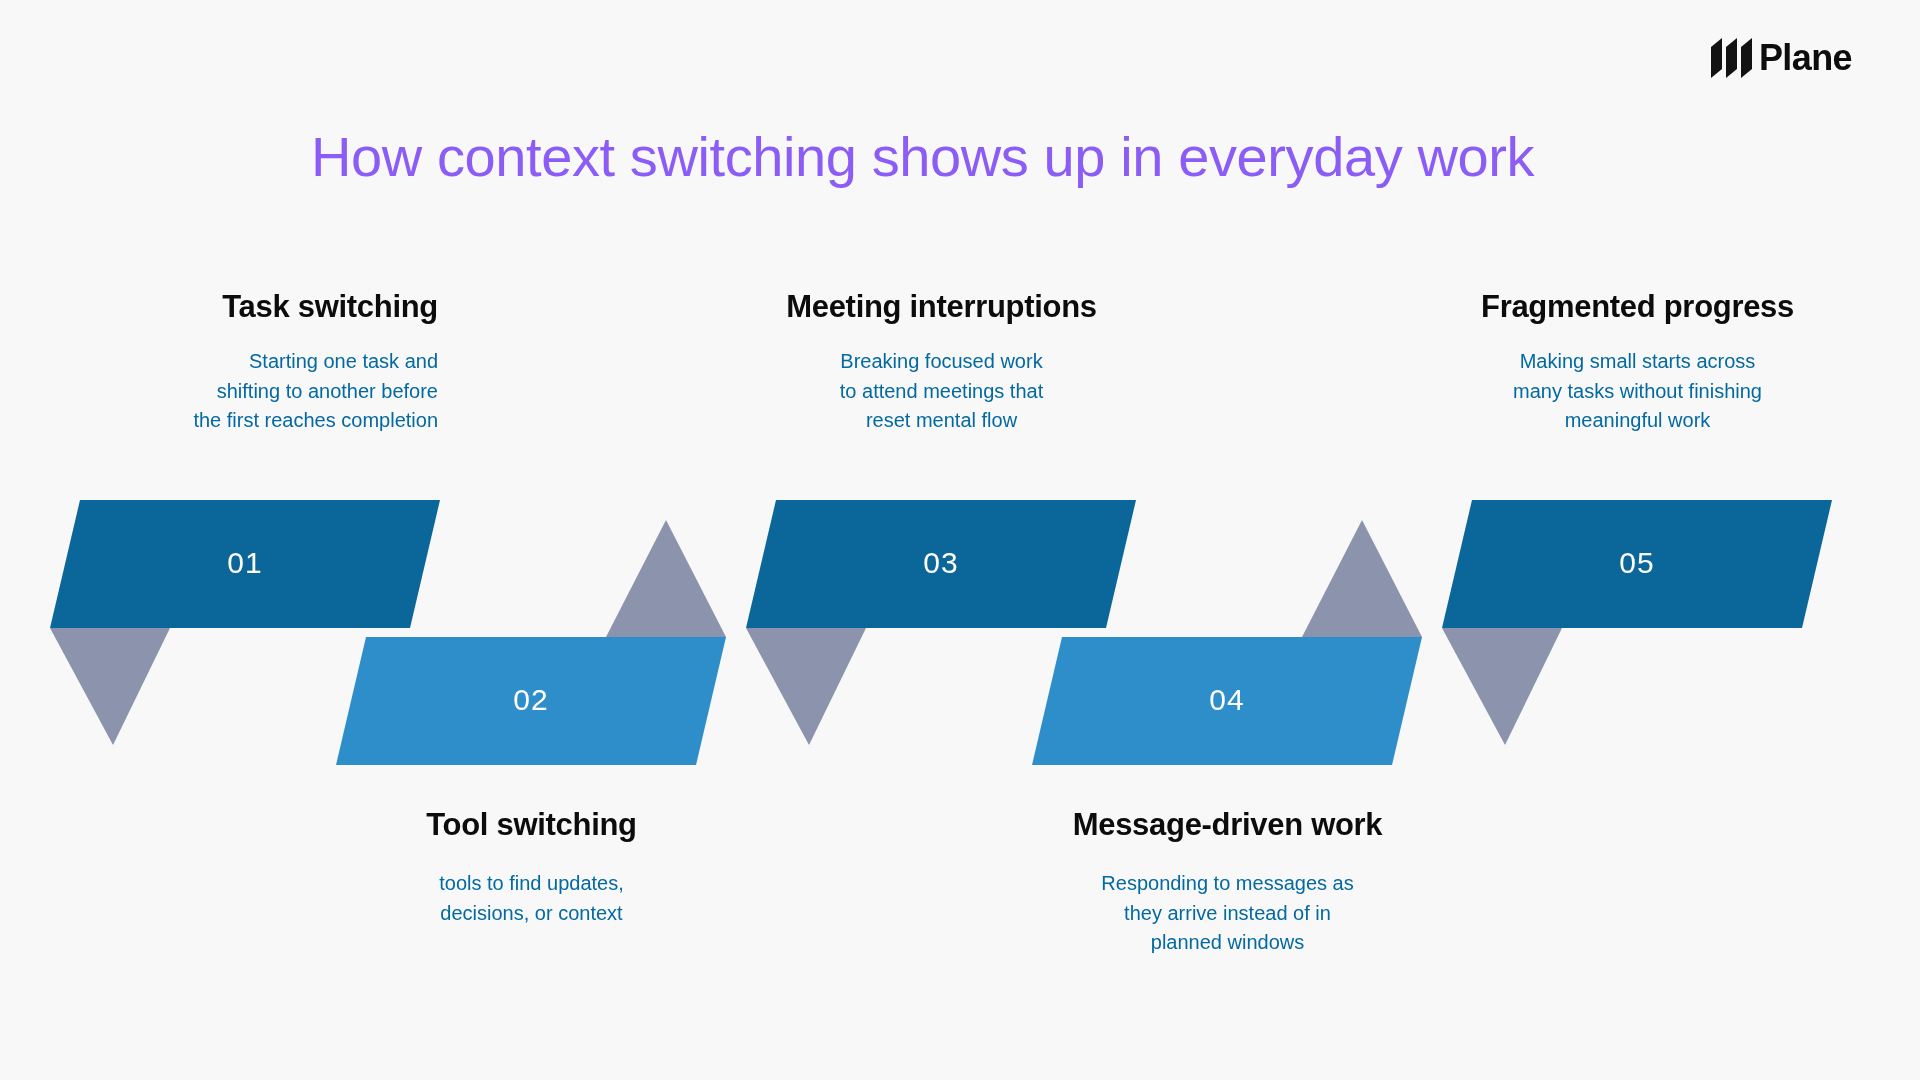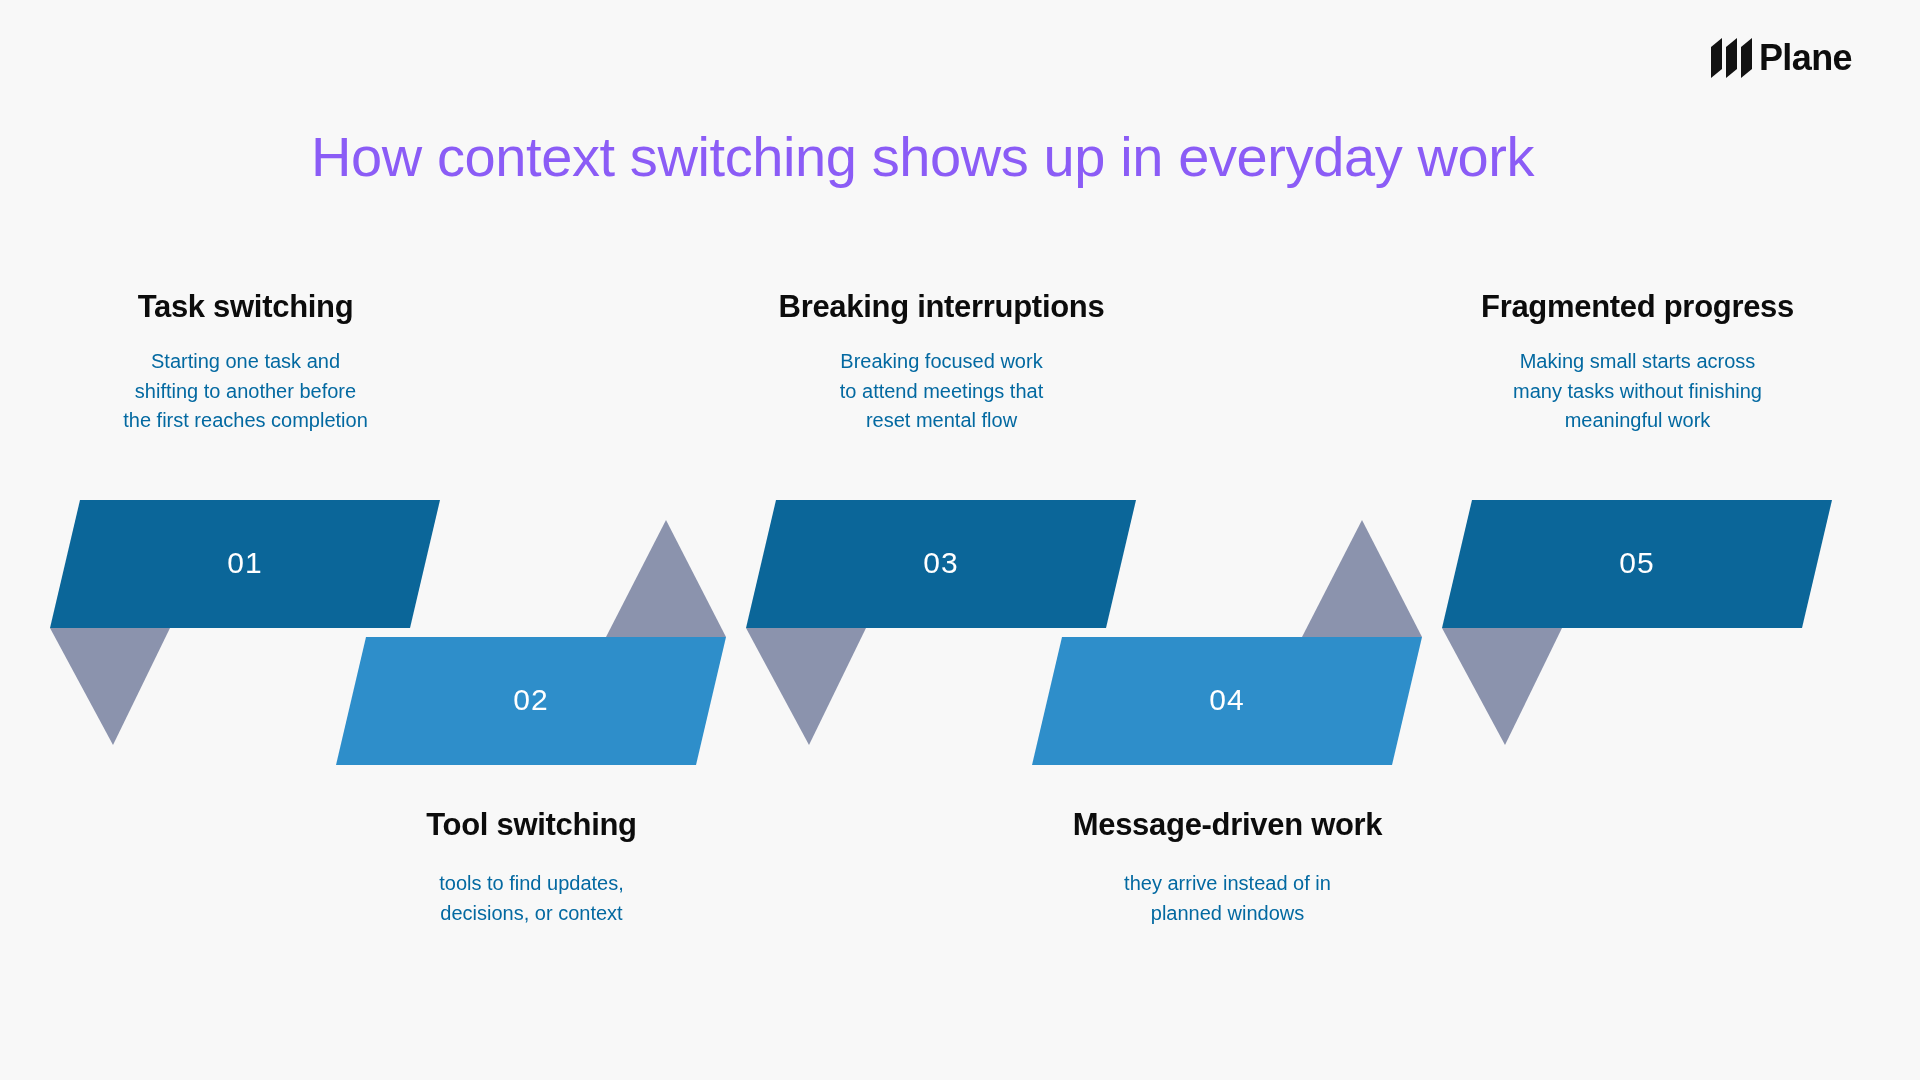--- a/index.html
+++ b/index.html
@@ -137,49 +137,50 @@
       <polygon points="776,500 1136,500 1106,628 746,628" fill="#0b6699"></polygon>
       <text class="num-label" x="941" y="573" text-anchor="middle">03</text>
 
       <polygon points="1062,637 1422,637 1392,765 1032,765" fill="#2e8eca"></polygon>
       <text class="num-label" x="1227" y="710" text-anchor="middle">04</text>
 
       <polygon points="1472,500 1832,500 1802,628 1442,628" fill="#0b6699"></polygon>
       <text class="num-label" x="1637" y="573" text-anchor="middle">05</text>
     </svg>
 
-    <div class="step-text top" style="left:53px; top:288px; width:385px;">
+    <div class="step-text top" style="left:53px; top:288px; width:385px;text-align:right;">
       <div class="step-heading">Task switching</div>
       <div class="step-desc">
         <span>Starting one task and</span>
         <span>shifting to another before</span>
         <span>the first reaches completion</span>
       </div>
     </div>
 
     <div class="step-text bottom" style="left:339px; top:806px; width:385px;">
       <div class="step-heading">Tool switching</div>
       <div class="step-desc">
         <span>tools to find updates,</span>
         <span>decisions, or context</span>
       </div>
     </div>
 
     <div class="step-text top" style="left:749px; top:288px; width:385px;">
-      <div class="step-heading">Breaking interruptions</div>
+      <div class="step-heading">Meeting interruptions</div>
       <div class="step-desc">
         <span>Breaking focused work</span>
         <span>to attend meetings that</span>
         <span>reset mental flow</span>
       </div>
     </div>
 
     <div class="step-text bottom" style="left:1035px; top:806px; width:385px;">
       <div class="step-heading">Message-driven work</div>
       <div class="step-desc">
+        <span>Responding to messages as</span>
         <span>they arrive instead of in</span>
         <span>planned windows</span>
       </div>
     </div>
 
     <div class="step-text top" style="left:1445px; top:288px; width:385px;">
       <div class="step-heading">Fragmented progress</div>
       <div class="step-desc">
         <span>Making small starts across</span>
         <span>many tasks without finishing</span>

